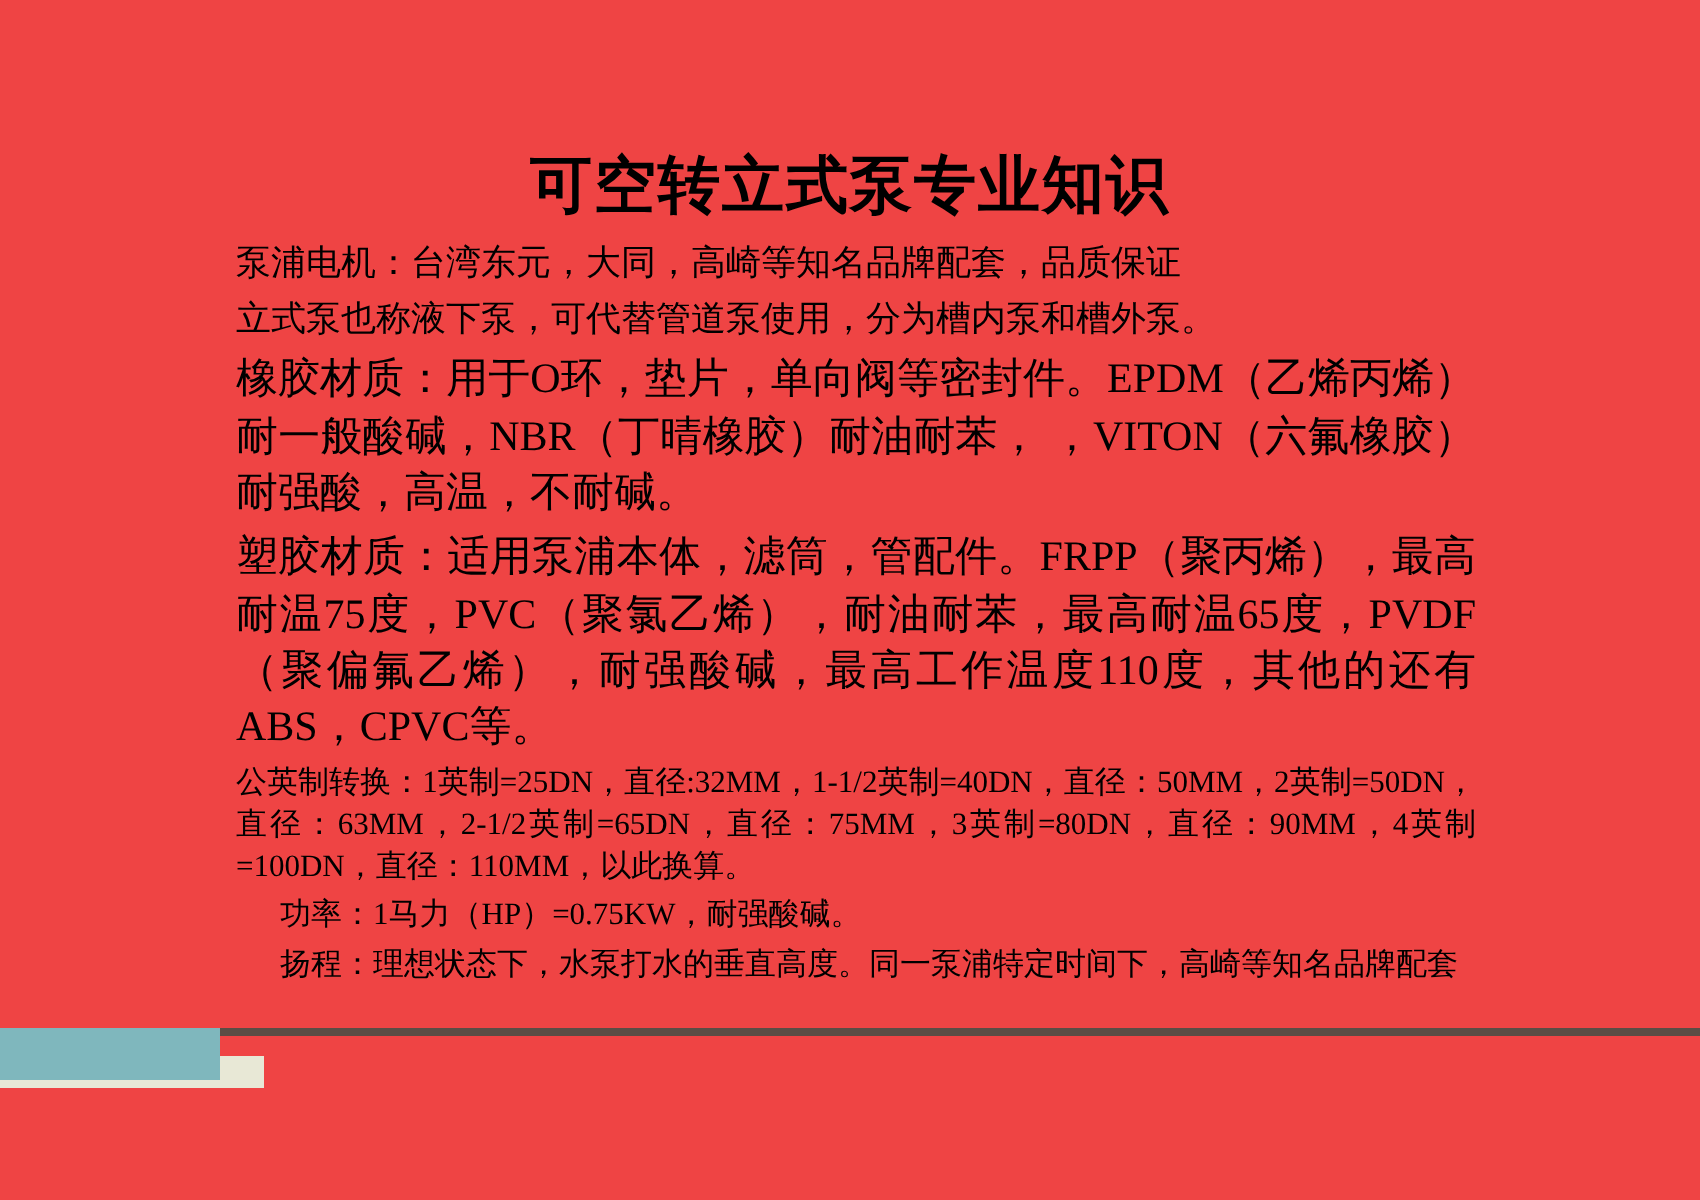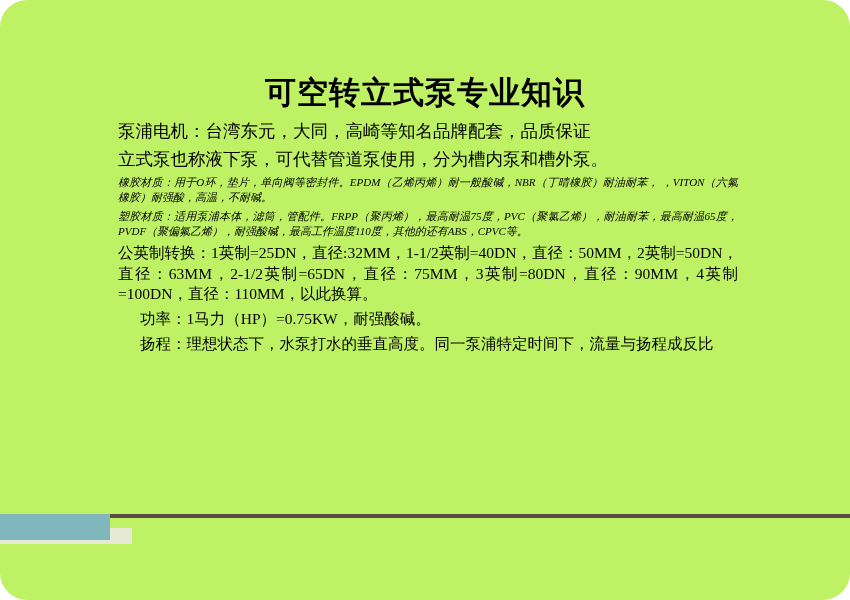--- a/index.html
+++ b/index.html
@@ -10,23 +10,22 @@
     width: 850px;
     height: 600px;
     background: #ffffff;
     font-family: "Liberation Serif", "DejaVu Serif", serif;
     overflow: hidden;
   }
   .slide {
     position: relative;
     width: 850px;
     height: 600px;
-    background: #bef264;
+    background: #ef4444;
     box-sizing: border-box;
-    border-radius: 27px;
   }
   .slide-title {
     position: absolute;
     left: 0;
     top: 72px;
     width: 850px;
     text-align: center;
     font-family: "DejaVu Sans", "Liberation Sans", sans-serif;
     font-size: 31px;
     font-weight: bold;
@@ -42,22 +41,21 @@
   .para {
     color: #000000;
     margin: 0 0 4px 0;
     line-height: 1.35;
     text-align: justify;
   }
   .p-l1 {
     font-size: 17.5px;
   }
   .p-l2 {
-    font-size: 11px;
-    font-style: italic;
+    font-size: 21px;
   }
   .p-l3 {
     font-size: 15.5px;
   }
   .p-indent {
     text-indent: 0;
     padding-left: 22px;
   }
   
   .bar-wrap {
@@ -99,21 +97,21 @@
 
   <div class="slide-title">可空转立式泵专业知识</div>
 
   <div class="body-block">
     <p class="para p-l1">泵浦电机：台湾东元，大同，高崎等知名品牌配套，品质保证</p>
     <p class="para p-l1">立式泵也称液下泵，可代替管道泵使用，分为槽内泵和槽外泵。</p>
     <p class="para p-l2">橡胶材质：用于O环，垫片，单向阀等密封件。EPDM（乙烯丙烯）耐一般酸碱，NBR（丁晴橡胶）耐油耐苯， ，VITON（六氟橡胶）耐强酸，高温，不耐碱。</p>
     <p class="para p-l2">塑胶材质：适用泵浦本体，滤筒，管配件。FRPP（聚丙烯），最高耐温75度，PVC（聚氯乙烯），耐油耐苯，最高耐温65度，PVDF（聚偏氟乙烯），耐强酸碱，最高工作温度110度，其他的还有ABS，CPVC等。</p>
     <p class="para p-l3">公英制转换：1英制=25DN，直径:32MM，1-1/2英制=40DN，直径：50MM，2英制=50DN，直径：63MM，2-1/2英制=65DN，直径：75MM，3英制=80DN，直径：90MM，4英制=100DN，直径：110MM，以此换算。</p>
     <p class="para p-l3 p-indent">功率：1马力（HP）=0.75KW，耐强酸碱。</p>
-    <p class="para p-l3 p-indent">扬程：理想状态下，水泵打水的垂直高度。同一泵浦特定时间下，流量与扬程成反比</p>
+    <p class="para p-l3 p-indent">扬程：理想状态下，水泵打水的垂直高度。同一泵浦特定时间下，高崎等知名品牌配套</p>
   </div>
 
   <div class="bar-wrap">
     <div class="bar-cream"></div>
     <div class="bar-teal"></div>
     <div class="bar-dark"></div>
   </div>
 
 </div>
 

